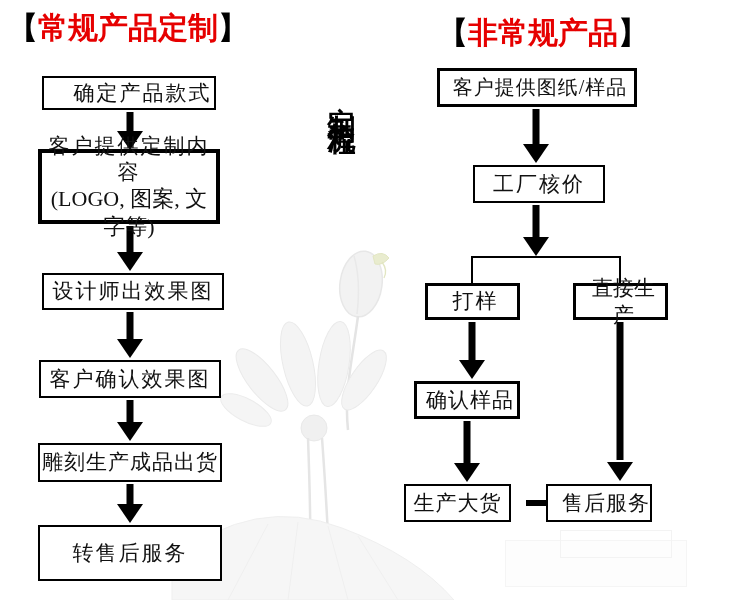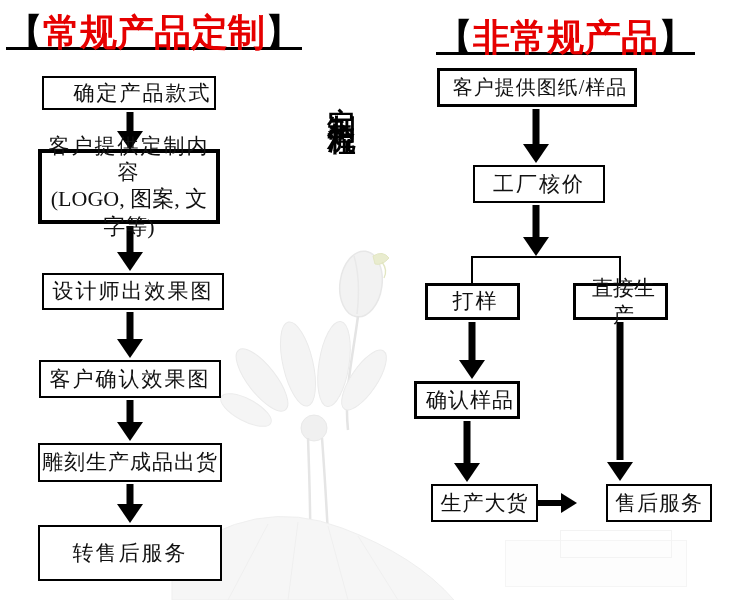--- a/index.html
+++ b/index.html
@@ -12,26 +12,25 @@
     font-family: "Liberation Sans", sans-serif;
   }
   .wm { position: absolute; z-index: 0; }
   .layer { position: absolute; inset: 0; z-index: 1; }
 
   
   .flow-title {
     position: absolute;
     text-align: center;
     font-weight: bold;
-    font-size: 37px;
+    font-size: 30px;
     letter-spacing: 0px;
     color: #000;
     white-space: nowrap;
     font-family: "Liberation Sans", sans-serif;
-    text-decoration: underline;
   }
   .flow-title .red { color: #e60000; }
   .flow-title .bracket { color: #000; }
 
   .vtitle {
     position: absolute;
     left: 318px; top: 84px;
     width: 42px; height: 170px;
     writing-mode: vertical-rl;
     text-orientation: upright;
@@ -235,27 +234,27 @@
 
     <div class="fbox bold-border" style="left:414px; top:381px; width:106px; height:38px; letter-spacing:1px;">
       <span>确认样品</span>
     </div>
 
     <div class="arr-v" style="left:454px; top:421px; height:61px;">
       <div class="shaft" style="height:43px;"></div>
         <div class="head"></div>
     </div>
 
-    <div class="fbox" style="left:431px; top:484px; width:107px; height:38px; letter-spacing:1px;">
+    <div class="fbox" style="left:404px; top:484px; width:107px; height:38px; letter-spacing:1px;">
       <span>生产大货</span>
     </div>
 
     <div class="arr-h" style="left:526px; top:492px; width:51px;">
       <div class="shaft" style="width:37px;"></div>
         <div class="head"></div>
     </div>
 
-    <div class="fbox" style="left:606px; top:484px; width:106px; height:38px; letter-spacing:1px;">
+    <div class="fbox" style="left:546px; top:484px; width:106px; height:38px; letter-spacing:1px;align-items:flex-end;">
       <span>售后服务</span>
     </div>
 
   </div>
 </div>
 
 </body></html>

